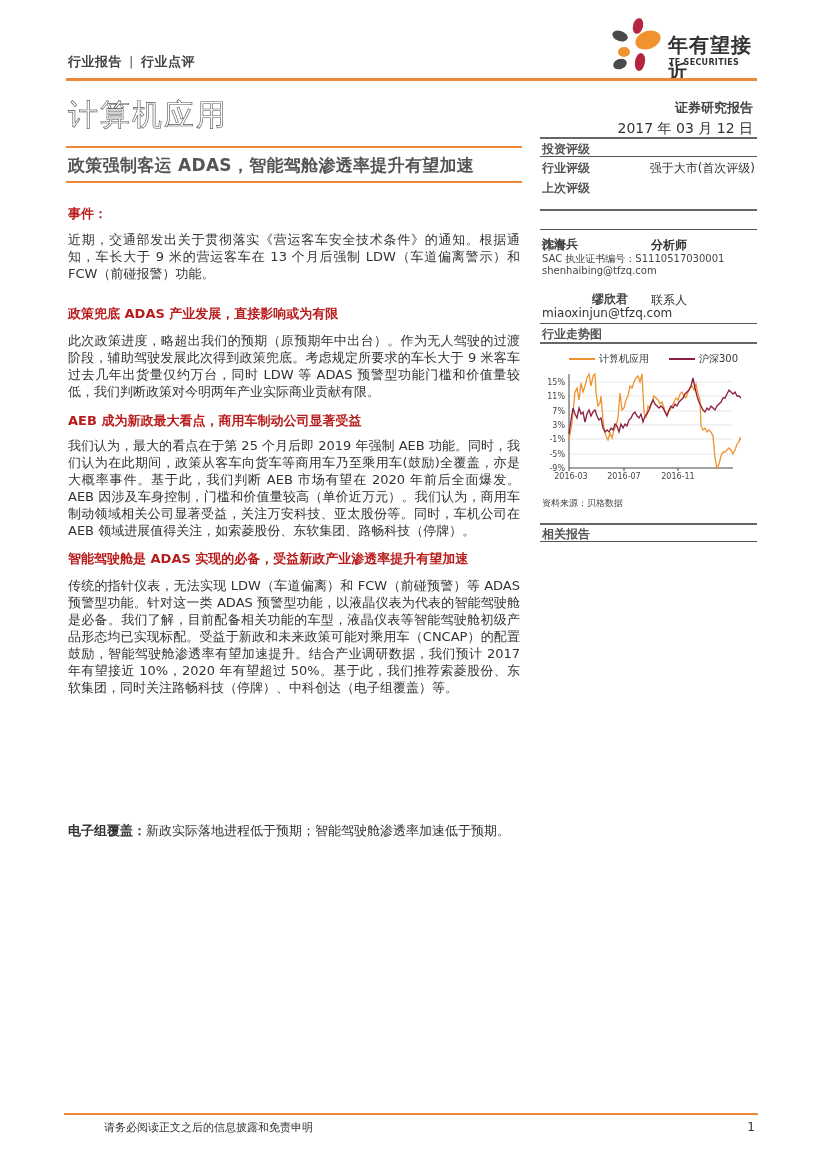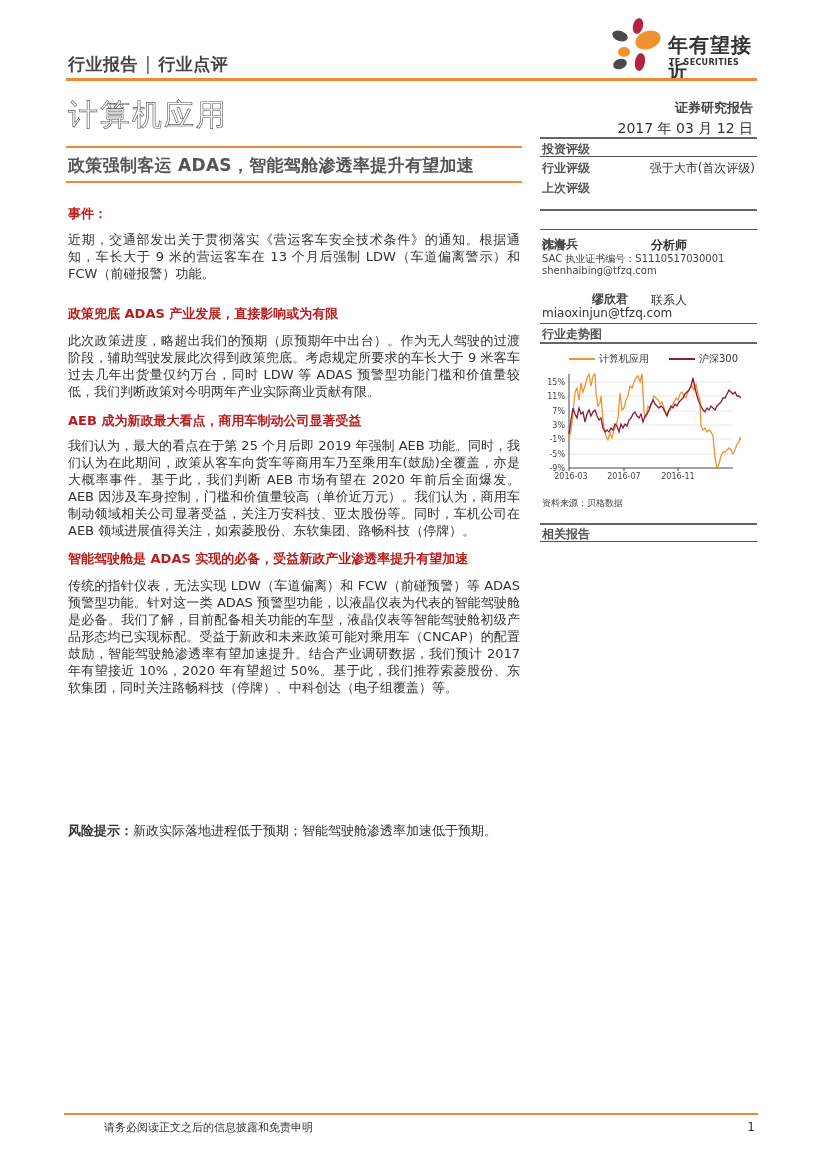--- a/index.html
+++ b/index.html
@@ -2,21 +2,21 @@
 <html><head>
 <meta charset="utf-8">
 <style>
   * { margin: 0; padding: 0; box-sizing: border-box; }
   html, body { width: 827px; height: 1169px; background: #ffffff; overflow: hidden; }
   body { position: relative; font-family: "DejaVu Sans", "Liberation Sans", sans-serif; color: #333; }
 
   .abs { position: absolute; }
 
   
-  .header-tag { left: 68px; top: 53px; font-size: 17px; font-weight: bold; color: #444; letter-spacing: 0.5px; }
+  .header-tag { left: 68px; top: 53px; font-size: 13px; font-weight: bold; color: #444; letter-spacing: 0.5px; }
   .header-tag .sep { margin: 0 7px; font-weight: normal; color: #555; }
   .orange-rule { background: #ec8a3a; height: 3px; }
   .logo { left: 608px; top: 14px; width: 160px; height: 60px; }
   .logo-text { position: absolute; left: 60px; top: 18px; font-size: 20px; font-weight: bold; color: #333; letter-spacing: 1px; }
   .logo-sub { position: absolute; left: 61px; top: 44px; font-size: 8px; font-weight: bold; color: #333; letter-spacing: 0.3px; }
 
   .sector-title { left: 68px; top: 95px; font-size: 30px; color: #555; font-weight: normal; letter-spacing: 2px;
     -webkit-text-stroke: 0.6px #555; color: #fff; }
   .doc-type { right: 74px; top: 99px; font-size: 13px; font-weight: bold; color: #444; }
   .doc-date { right: 74px; top: 120px; font-size: 14px; color: #333; }
@@ -159,18 +159,18 @@
 <div class="abs section-label" style="left:68px; top:305px;">政策兜底 ADAS 产业发展，直接影响或为有限</div>
 <div class="abs para" style="left:68px; top:332px;">此次政策进度，略超出我们的预期（原预期年中出台）。作为无人驾驶的过渡阶段，辅助驾驶发展此次得到政策兜底。考虑规定所要求的车长大于 9 米客车过去几年出货量仅约万台，同时 LDW 等 ADAS 预警型功能门槛和价值量较低，我们判断政策对今明两年产业实际商业贡献有限。</div>
 
 <div class="abs section-label" style="left:68px; top:412px;">AEB 成为新政最大看点，商用车制动公司显著受益</div>
 <div class="abs para" style="left:68px; top:437px;">我们认为，最大的看点在于第 25 个月后即 2019 年强制 AEB 功能。同时，我们认为在此期间，政策从客车向货车等商用车乃至乘用车(鼓励)全覆盖，亦是大概率事件。基于此，我们判断 AEB 市场有望在 2020 年前后全面爆发。AEB 因涉及车身控制，门槛和价值量较高（单价近万元）。我们认为，商用车制动领域相关公司显著受益，关注万安科技、亚太股份等。同时，车机公司在 AEB 领域进展值得关注，如索菱股份、东软集团、路畅科技（停牌）。</div>
 
 <div class="abs section-label" style="left:68px; top:550px;">智能驾驶舱是 ADAS 实现的必备，受益新政产业渗透率提升有望加速</div>
 <div class="abs para" style="left:68px; top:577px;">传统的指针仪表，无法实现 LDW（车道偏离）和 FCW（前碰预警）等 ADAS 预警型功能。针对这一类 ADAS 预警型功能，以液晶仪表为代表的智能驾驶舱是必备。我们了解，目前配备相关功能的车型，液晶仪表等智能驾驶舱初级产品形态均已实现标配。受益于新政和未来政策可能对乘用车（CNCAP）的配置鼓励，智能驾驶舱渗透率有望加速提升。结合产业调研数据，我们预计 2017 年有望接近 10%，2020 年有望超过 50%。基于此，我们推荐索菱股份、东软集团，同时关注路畅科技（停牌）、中科创达（电子组覆盖）等。</div>
 
 <div class="abs risk" style="left:68px; top:822px;">
-  <b>风险提示：</b><span>新政实际落地进程低于预期；智能驾驶舱渗透率加速低于预期。</span>
+  <b>电子组覆盖：</b><span>新政实际落地进程低于预期；智能驾驶舱渗透率加速低于预期。</span>
 </div>
 
 <div class="abs orange-rule" style="left:64px; top:1113px; width:694px; height:2px;"></div>
 <div class="abs footer-text">请务必阅读正文之后的信息披露和免责申明</div>
 <div class="abs page-num">1</div>
 
 </body></html>

